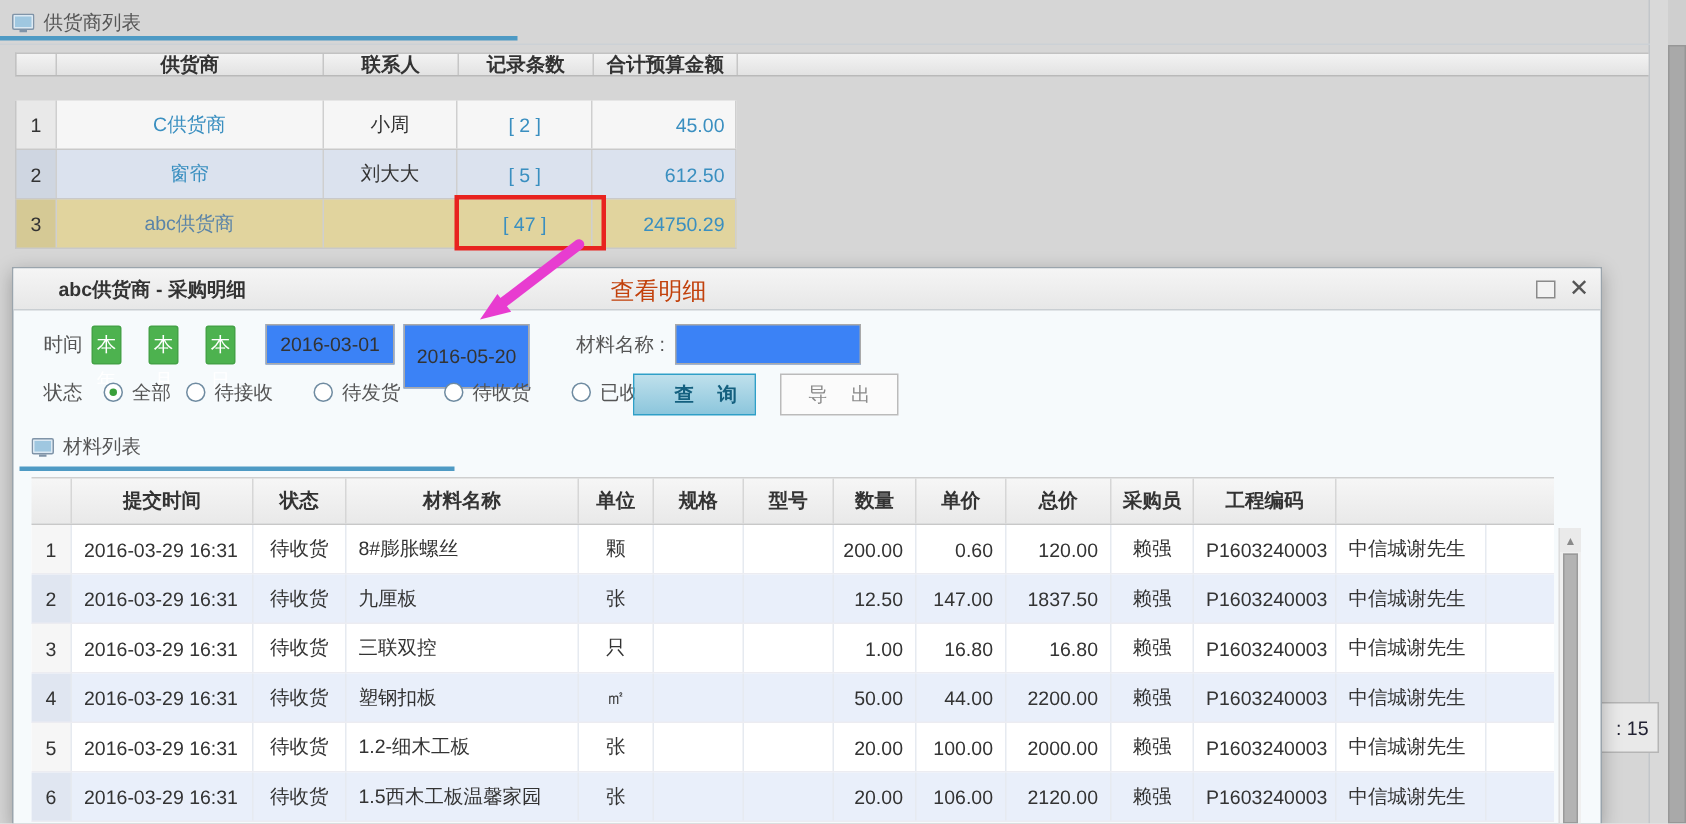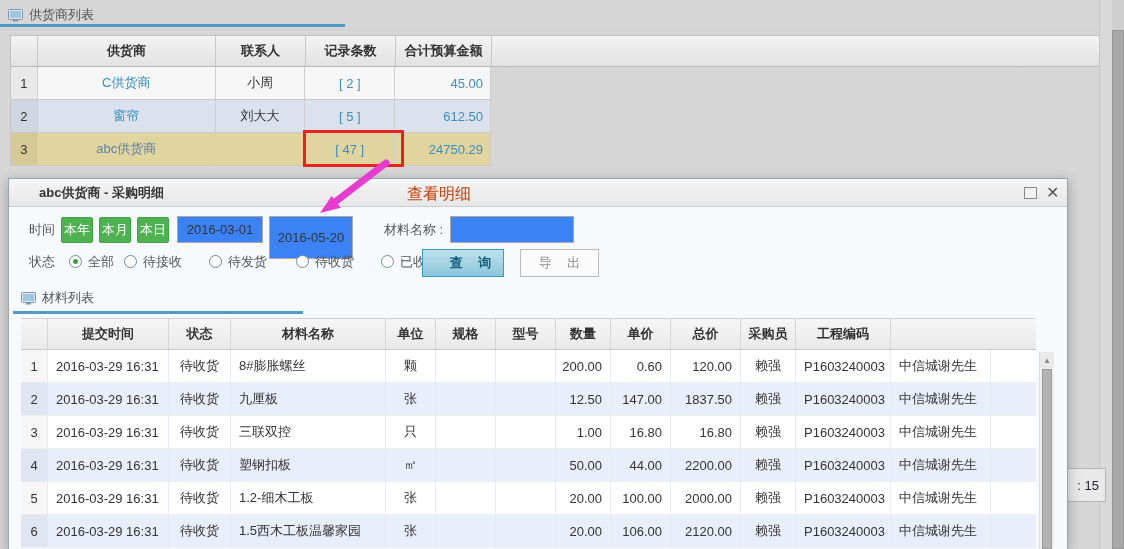--- a/index.html
+++ b/index.html
@@ -6,21 +6,21 @@
   #stage{position:relative;width:1124px;height:549px;overflow:hidden;background:#d9d9d9}
   .abs{position:absolute}
 
   
   .bg-panel{left:0;top:0;width:1099px;height:549px;background:#d6d6d6;border-right:1px solid #c2c6ca}
   .top-strip{left:0;top:0;width:1100px;height:29px;border-bottom:1px solid #ccd1d6}
   .sec-title{display:flex;align-items:center;gap:6px;color:#555}
   .accent-line{background:#4e9ac4;height:3px}
 
   
-  .s-head{left:10px;top:35px;width:1089px;height:32px;display:flex;background:linear-gradient(#f3f3f3,#e2e2e2);border-top:1px solid #c2c2c2;border-bottom:1px solid #b9b9b9;border-left:1px solid #c2c2c2;box-sizing:border-box}
+  .s-head{left:10px;top:35px;width:1089px;height:16px;display:flex;background:linear-gradient(#f3f3f3,#e2e2e2);border-top:1px solid #c2c2c2;border-bottom:1px solid #b9b9b9;border-left:1px solid #c2c2c2;box-sizing:border-box}
   .s-head>div{display:flex;align-items:center;justify-content:center;font-weight:bold;border-right:1px solid #c6c6c6;box-sizing:border-box;height:100%}
   .s-rows{left:10px;top:67px;width:481px}
   .s-row{display:flex;height:33px;border-bottom:1px solid #c9c9c9;border-left:1px solid #c6c6c6;box-sizing:border-box}
   .s-row>div{display:flex;align-items:center;justify-content:center;border-right:1px solid #cfcfcf;box-sizing:border-box}
   .r1{background:#f6f6f6}.r2{background:#dbe2ee}.r3{background:#e1d49e}
   .sw0{width:27px}.sw1{width:178px}.sw2{width:90px}.sw3{width:90px}.sw4{width:96px}
   .s-fill{flex:1;border-right:none!important}
   .numshade{background:rgba(0,0,0,.05)}
   .link{color:#3a8fc0}
   .amt{justify-content:flex-end!important;padding-right:7px}
@@ -32,21 +32,21 @@
 
   
   .dialog{left:8px;top:178px;width:1060px;height:372px;background:#f6fafc;border:1px solid #9aa4ac;box-sizing:border-box;box-shadow:0 3px 12px rgba(0,0,0,.28);z-index:10}
   .d-titlebar{position:absolute;left:0;top:0;width:100%;height:28px;background:linear-gradient(#f5f5f5,#e7e7e7);border-bottom:1px solid #c9ced2;box-sizing:border-box}
   .d-title{left:30px;top:0;line-height:28px;font-weight:bold}
   .d-heading{left:398px;top:5px;font-size:16px;color:#c2410c}
   .winbtn-max{left:1015px;top:8px;width:13px;height:12px;border:1px solid #8a8a8a;background:#f2f2f2;box-sizing:border-box}
   .winbtn-close{left:1037px;top:3px;font-size:16px;color:#555;line-height:22px}
 
   .f-label{color:#555}
-  .btn-green{background:#4db24f;border:1px solid #44a246;color:#fff;text-align:center;line-height:24px;border-radius:2px;box-sizing:border-box;width:32px;height:26px}
+  .btn-green{background:#4db24f;border:1px solid #44a246;color:#fff;text-align:center;line-height:24px;border-radius:2px;box-sizing:border-box;width:20px;height:26px}
   .inp{background:#3b82f6;border:1px solid #a9a9a9;box-sizing:border-box;font-family:inherit;font-size:13px;color:#333;text-align:center;padding:0}
   .inp-left{text-align:left;padding:0 5px}
   .radio{width:13px;height:13px;border-radius:50%;border:1px solid #6f8ba1;background:#fff;box-sizing:border-box;position:absolute}
   .radio.sel::after{content:"";position:absolute;left:3px;top:3px;width:5px;height:5px;border-radius:50%;background:#3aa03a}
   .btn-query{left:413px;top:70px;width:82px;height:28px;background:linear-gradient(#bfe0ec,#8cc6dc);border:1px solid #2f9fc7;color:#14607f;font-weight:bold;letter-spacing:6px;text-align:center;line-height:26px;box-sizing:border-box;padding-left:21px}
   .btn-export{left:511px;top:70px;width:79px;height:28px;background:#fbfbfb;border:1px solid #bbb;color:#8a8a8a;letter-spacing:6px;text-align:center;line-height:26px;box-sizing:border-box;padding-left:6px}
 
   
   .m-head{left:12px;top:139px;width:1015px;height:32px;display:flex;background:linear-gradient(#f6f6f6,#e9e9e9);border-top:1px solid #cfcfcf;border-bottom:1px solid #c8c8c8;box-sizing:border-box}
   .m-head>div{display:flex;align-items:center;justify-content:center;font-weight:bold;border-right:1px solid #d6d6d6;box-sizing:border-box;height:100%}

